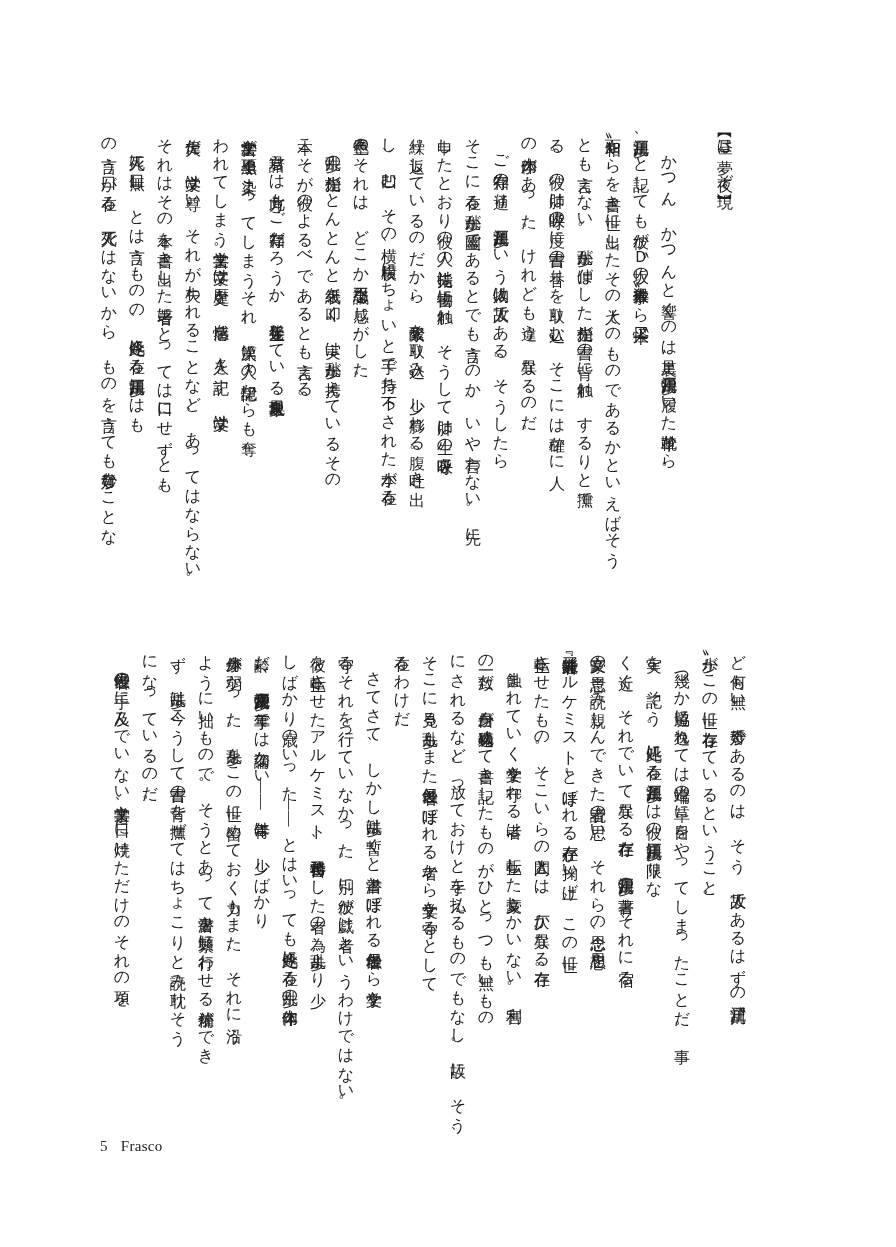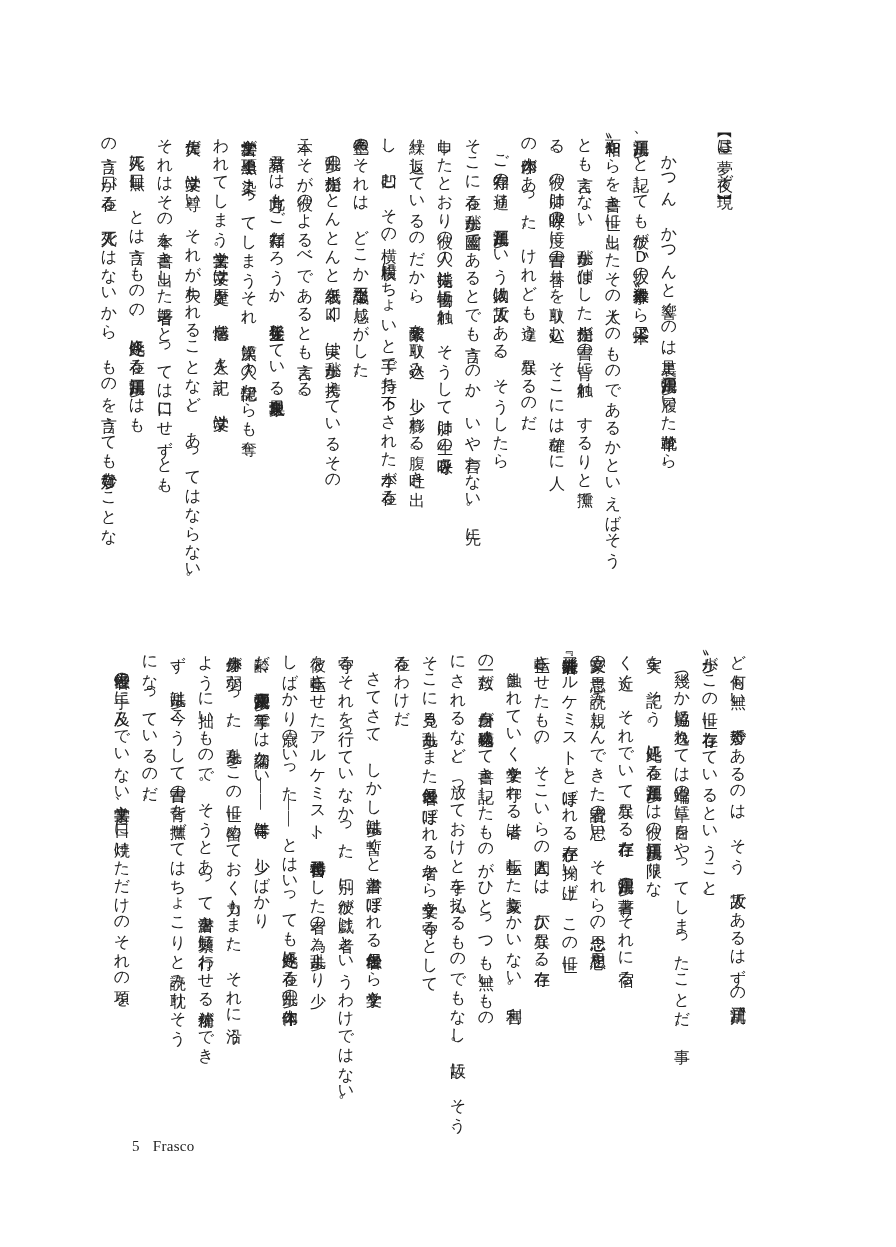--- a/index.html
+++ b/index.html
@@ -42,21 +42,20 @@
     
     margin-left: 28px;
   }
   .footer {
     position: absolute;
     left: 100px;
     top: 1138px;
     font-size: 15px;
     letter-spacing: 0.3px;
     color: #242424;
-    margin-left: 32px;
   }
   .footer .brand {
     margin-left: 13px;
   }
 </style>
 </head>
 <body>
 
 <div class="page">
 

